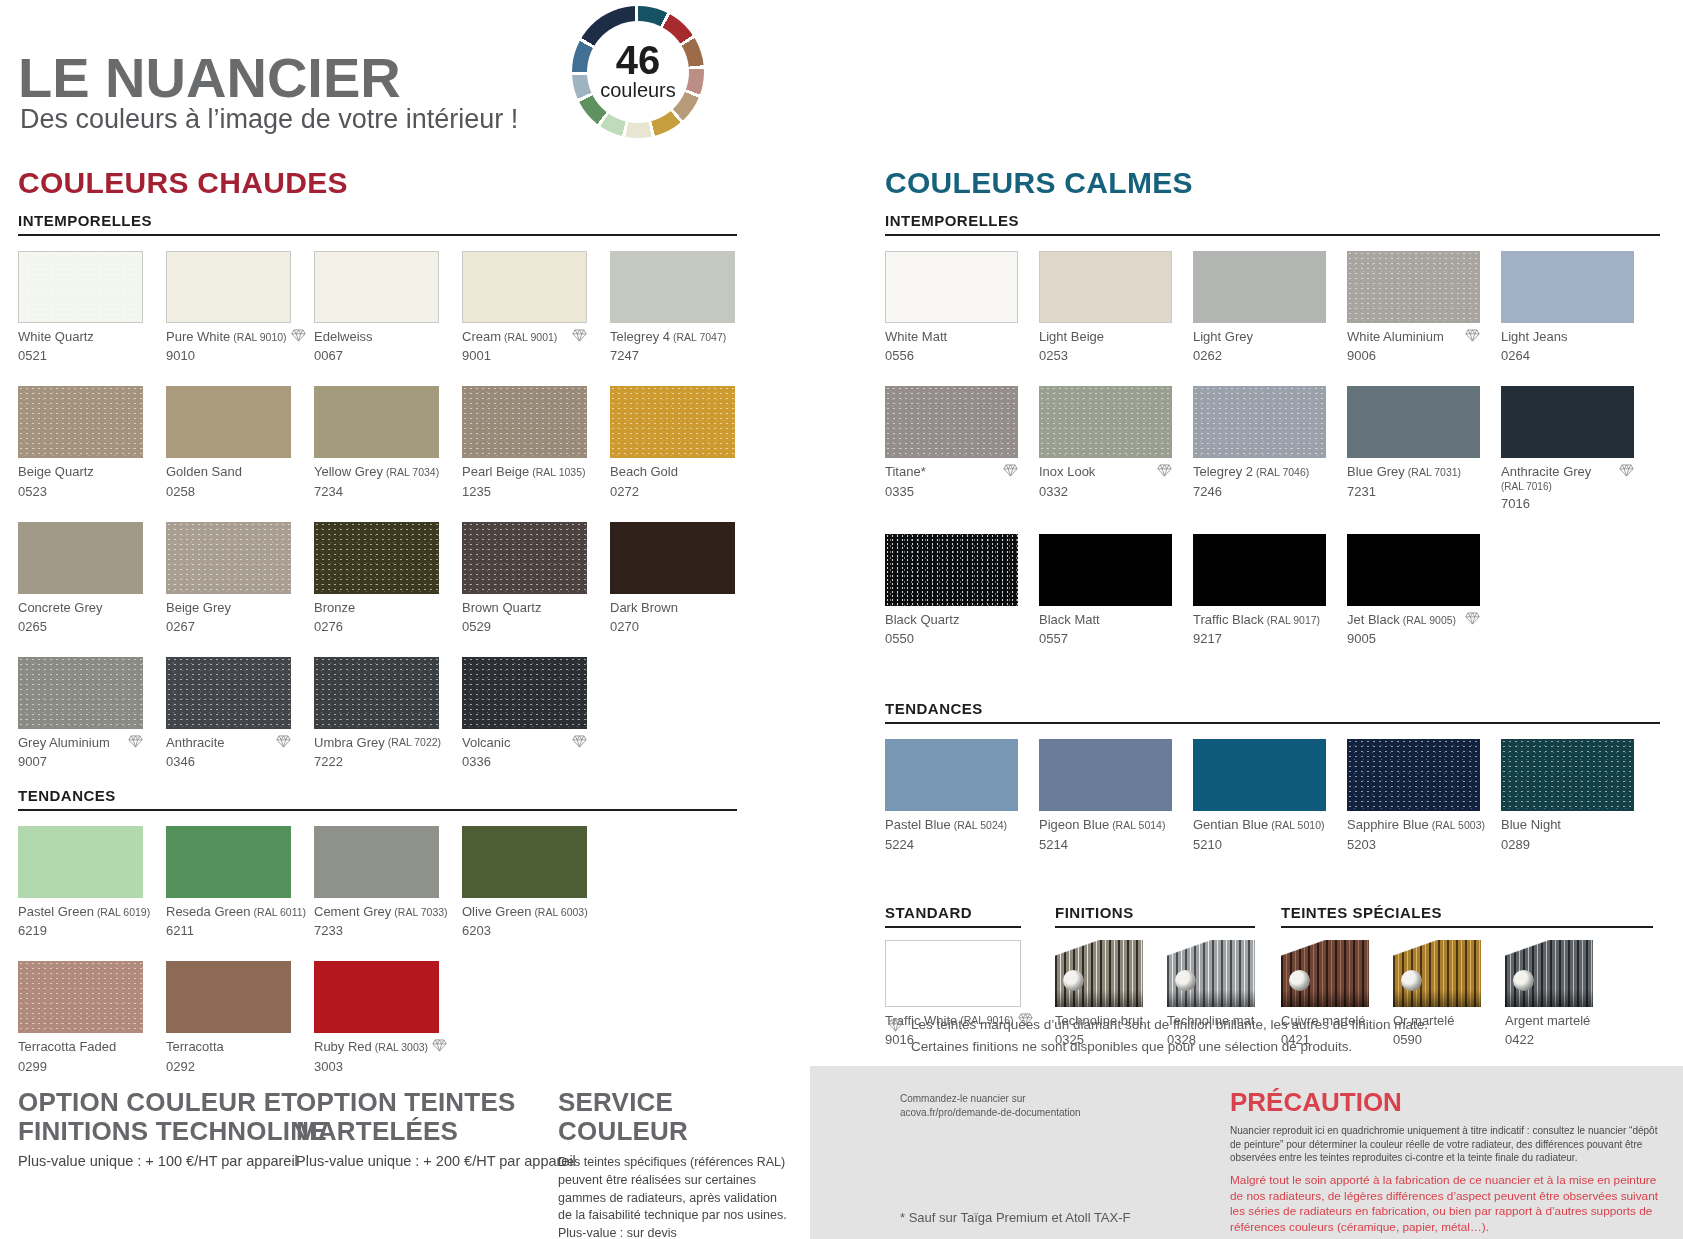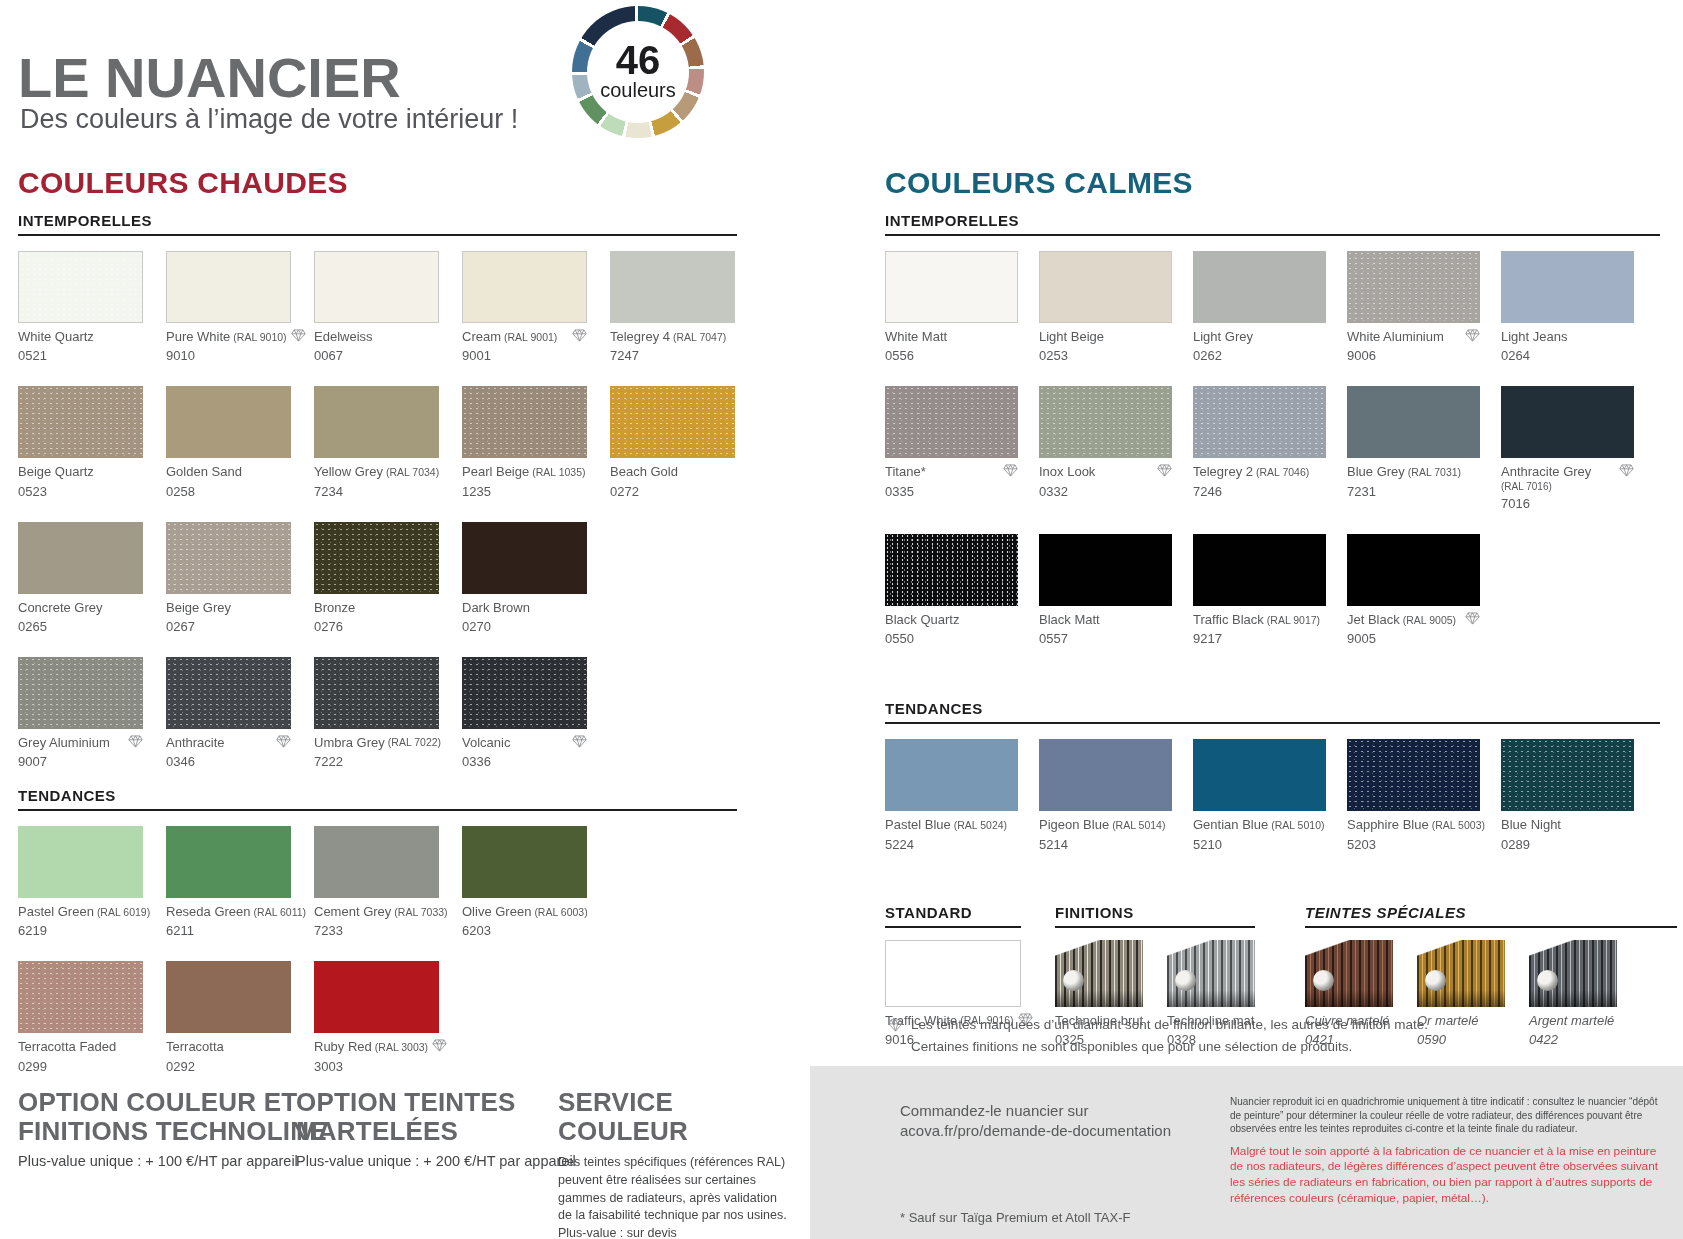--- a/index.html
+++ b/index.html
@@ -85,21 +85,21 @@
   .bottom-left{position:absolute;left:18px;top:1088px;width:790px;height:150px;}
   .bl-block{position:absolute;top:0;}
   .bl-title{font-size:26px;font-weight:700;color:#66676A;line-height:1.1;letter-spacing:.2px;}
   .bl-body{margin-top:8px;font-size:14.5px;color:#454648;}
   .bl-body.small{font-size:12.5px;line-height:1.42;margin-top:9px;}
 
   
   .panel{position:absolute;left:810px;top:1066px;width:873px;height:173px;background:#E2E3E2;}
   .nuancier-block{position:absolute;left:90px;top:26px;}
   .panel-title{font-size:27px;font-weight:700;color:#6A6B6D;line-height:1.12;}
-  .order-text{margin-top:9px;font-size:15px;color:#58595B;line-height:1.35;}
+  .order-text{font-size:10px;color:#58595B;line-height:1.35;}
   .asterisk-note{position:absolute;left:90px;bottom:14px;font-size:13px;color:#58595B;}
   .precaution-block{position:absolute;left:420px;top:22px;width:440px;}
   .panel-title.red{font-size:26px;}
   .prec-body{margin:7px 0 0 0;font-size:10px;line-height:1.35;color:#4A4B4D;}
   .prec-warning{margin:8px 0 0 0;font-size:11.8px;line-height:1.35;}
 </style>
 </head>
 <body>
 
 <div class="page">
@@ -221,20 +221,27 @@
               <span class="nm">Beige Grey</span>
             </div>
             <div class="code">0267</div>
           </div>
           <div class="cell">
             <div class="swatch speckle" style="background-color: rgb(59, 57, 31);"></div>
             <div class="name-line">
               <span class="nm">Bronze</span>
             </div>
             <div class="code">0276</div>
+          </div>
+          <div class="cell">
+            <div class="swatch speckle" style="background-color: rgb(76, 67, 64);"></div>
+            <div class="name-line">
+              <span class="nm">Brown Quartz</span>
+            </div>
+            <div class="code">0529</div>
           </div>
           <div class="cell">
             <div class="swatch" style="background-color: rgb(48, 32, 26);"></div>
             <div class="name-line">
               <span class="nm">Dark Brown</span>
             </div>
             <div class="code">0270</div>
           </div>
         </div>
         <div class="rowgrid">
@@ -570,21 +577,21 @@
                 <div class="shade"></div>
                 <div class="valve"></div>
               </div>
               <div class="name-line">
                 <span class="nm">Technoline mat</span>
               </div>
               <div class="code">0328</div>
             </div>
           </div>
         </div>
-        <div class="sp-block" style="left: 420px; width: 372px; font-style: italic;">
+        <div class="sp-block" style="left: 396px; width: 372px;">
           <div class="group-label" style="margin-top: 0px;">TEINTES SPÉCIALES</div>
           <div class="sp-items">
             <div class="sp-cell">
               <div class="radiator" style="background-image: repeating-linear-gradient(90deg, rgb(45, 28, 22) 0px, rgb(45, 28, 22) 2px, rgb(110, 68, 52) 2px, rgb(110, 68, 52) 5px, rgb(163, 112, 90) 5px, rgb(163, 112, 90) 6px, rgb(110, 68, 52) 6px, rgb(110, 68, 52) 9px);">
                 <div class="wedge"></div>
                 <div class="shade"></div>
                 <div class="valve"></div>
               </div>
               <div class="name-line">
                 <span class="nm">Cuivre martelé</span>
@@ -663,18 +670,19 @@
 
   <section class="panel">
     <div class="nuancier-block">
       <div class="order-text">
         <div>Commandez-le nuancier sur</div>
         <div>acova.fr/pro/demande-de-documentation</div>
       </div>
     </div>
     <div class="asterisk-note">* Sauf sur Taïga Premium et Atoll TAX-F</div>
     <div class="precaution-block">
+      <div class="panel-title red" id="prec-title" style="color: rgb(216, 66, 76);">PRÉCAUTION</div>
       <p class="prec-body">Nuancier reproduit ici en quadrichromie uniquement à titre indicatif : consultez le nuancier “dépôt de peinture” pour déterminer la couleur réelle de votre radiateur, des différences pouvant être observées entre les teintes reproduites ci-contre et la teinte finale du radiateur.</p>
       <p class="prec-warning" id="prec-warning" style="color: rgb(216, 66, 76);">Malgré tout le soin apporté à la fabrication de ce nuancier et à la mise en peinture de nos radiateurs, de légères différences d’aspect peuvent être observées suivant les séries de radiateurs en fabrication,  ou bien par rapport à d’autres supports de références couleurs (céramique, papier, métal…).</p>
     </div>
   </section>
 
 </div>
 
 </body></html>

